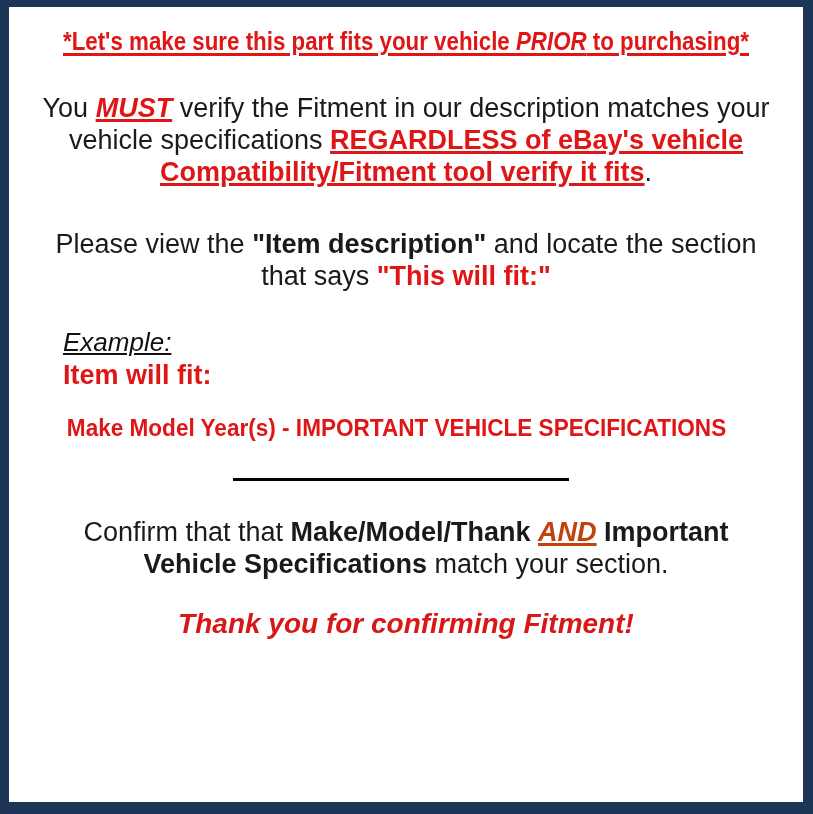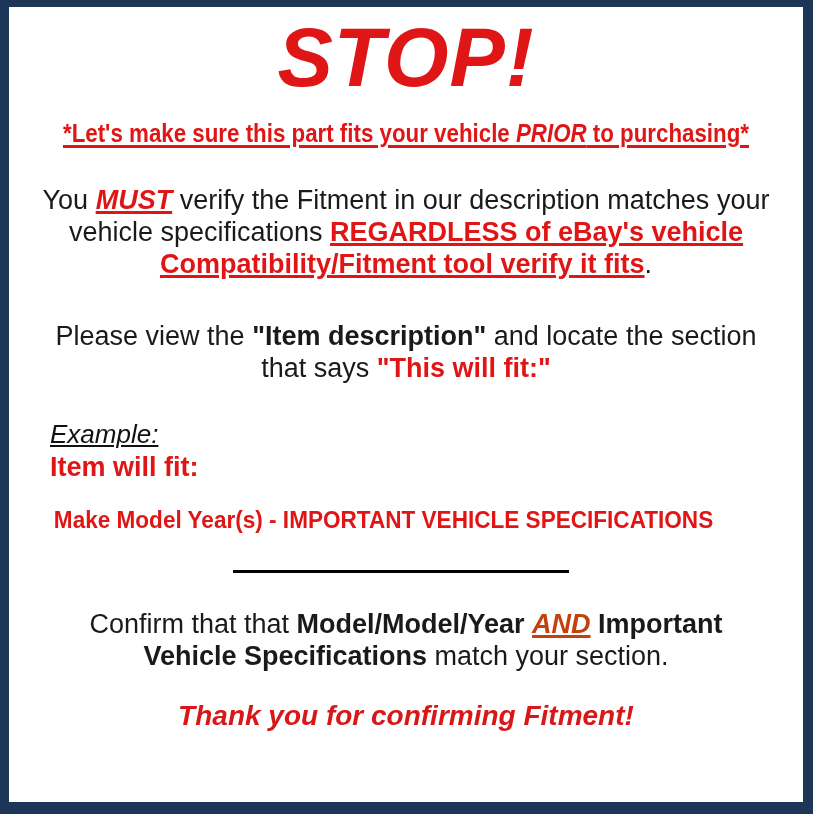--- a/index.html
+++ b/index.html
@@ -109,21 +109,21 @@
     font-weight: bold;
     font-style: italic;
     text-decoration: underline;
     text-decoration-thickness: 3px;
     text-underline-offset: 2px;
   }
 
   
   .example-block {
     text-align: left;
-    padding-left: 41px;
+    padding-left: 54px;
     padding-top: 35px;
   }
   .example-label {
     margin: 0;
     font-size: 26px;
     line-height: 1.12;
     font-style: italic;
     color: #111111;
     text-decoration: underline;
     text-decoration-thickness: 2px;
@@ -174,37 +174,36 @@
     font-style: italic;
     color: #d81818;
   }
 </style>
 </head>
 <body>
 
 <div id="notice-card">
   <div id="notice-inner">
 
-    <h1 class="stop-heading">STOP!</h1>
 
     <p class="tagline"><span>*Let's make sure this part fits your vehicle </span><span class="ital">PRIOR</span><span> to purchasing*</span></p>
 
     <p class="body-para para-must"><span>You </span><span class="em-must">MUST</span><span> verify the Fitment in our description matches your vehicle specifications </span><span class="em-regardless">REGARDLESS of eBay's vehicle Compatibility/Fitment tool verify it fits</span><span>.</span></p>
 
     <p class="body-para para-view"><span>Please view the </span><span class="em-blackbold">"Item description"</span><span> and locate the section that says </span><span class="em-redbold">"This will fit:"</span></p>
 
     <div class="example-block">
       <p class="example-label">Example:</p>
       <p class="example-fit">Item will fit:</p>
       <p class="example-spec">Make Model Year(s) - IMPORTANT VEHICLE SPECIFICATIONS</p>
     </div>
 
     <div class="divider-wrap">
       <span class="divider-rule"></span>
     </div>
 
-    <p class="body-para para-confirm"><span>Confirm that that </span><span class="em-blackbold">Model/Model/Year</span><span> </span><span class="em-and">AND</span><span> </span><span class="em-blackbold">Important Vehicle Specifications</span><span> match your section.</span></p>
+    <p class="body-para para-confirm"><span>Confirm that that </span><span class="em-blackbold">Make/Model/Thank</span><span> </span><span class="em-and">AND</span><span> </span><span class="em-blackbold">Important Vehicle Specifications</span><span> match your section.</span></p>
 
 
     <p class="thanks">Thank you for confirming Fitment!</p>
 
   </div>
 </div>
 
 </body></html>

